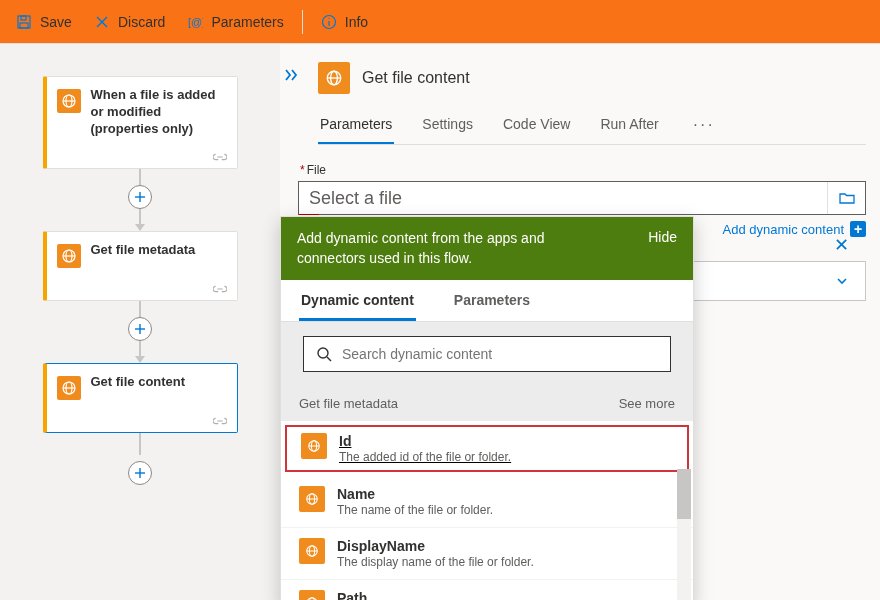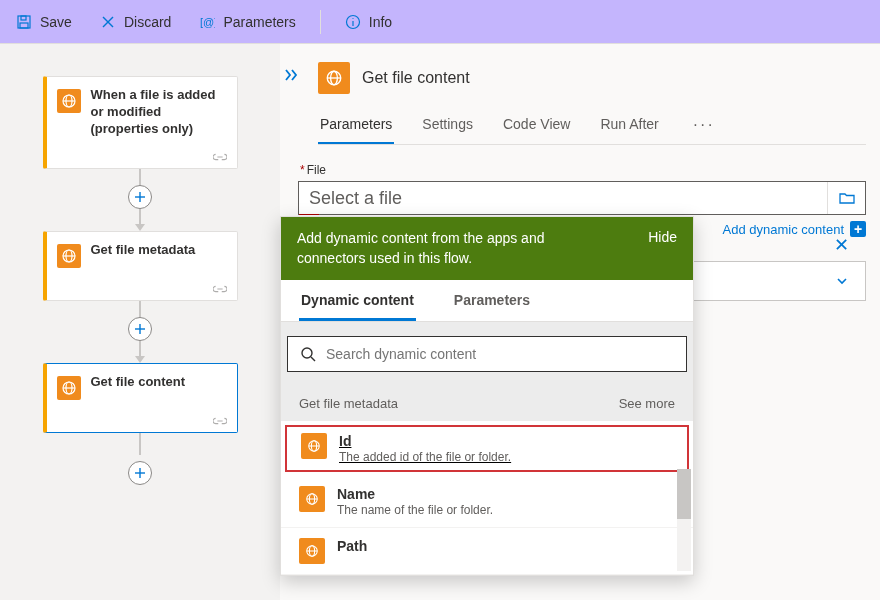--- a/index.html
+++ b/index.html
@@ -1,19 +1,19 @@
 <!DOCTYPE html>
 <html><head>
   <meta charset="utf-8">
   <style>
     * { margin: 0; padding: 0; box-sizing: border-box; font-family: "Segoe UI", -apple-system, sans-serif; }
     body { background: #faf9f8; width: 880px; height: 600px; overflow: hidden; position: relative; }
 
     
-    .toolbar { background: #c4b5fd; border-bottom: 1px solid #e1dfdd; height: 44px; display: flex; align-items: center; padding: 0 6px; gap: 8px; }
+    .toolbar { background: #f97316; border-bottom: 1px solid #e1dfdd; height: 44px; display: flex; align-items: center; padding: 0 6px; gap: 2px; }
     .toolbar-item { display: inline-flex; align-items: center; gap: 8px; padding: 6px 10px; font-size: 14px; color: #323130; cursor: pointer; border-radius: 2px; }
     .toolbar-divider { width: 1px; height: 24px; background: #e1dfdd; margin: 0 6px; }
 
     
     .canvas { position: absolute; left: 0; top: 44px; width: 280px; bottom: 0; background: #f3f2f1; padding: 32px 24px 12px; display: flex; flex-direction: column; align-items: center; }
     .flow-card { width: 195px; border: 1px solid #e1dfdd; background: #fff; border-radius: 2px; border-left: 4px solid #e1dfdd; margin: 0; position: relative; }
     .flow-card.active { border: 1px solid #0078d4; border-left: 4px solid #f6a400; }
     .flow-card.orange-accent { border-left: 4px solid #f6a400; }
     .flow-card-body { display: flex; align-items: flex-start; padding: 10px 12px 10px 10px; gap: 10px; min-height: 48px; }
     .flow-card-icon { width: 24px; height: 24px; background: #f08b1d; border-radius: 2px; display: flex; align-items: center; justify-content: center; color: #fff; flex-shrink: 0; margin-top: 2px; }
@@ -52,21 +52,21 @@
     .big-dropdown .close-x { position: absolute; right: 16px; top: -28px; color: #0078d4; font-size: 18px; cursor: pointer; }
 
     
     .dyn-popup { position: absolute; top: 216px; left: 280px; width: 414px; background: #fff; box-shadow: 0 6px 18px rgba(0,0,0,.2); z-index: 10; border: 1px solid #e1dfdd; }
     .dyn-header { background: #4d7c0f; color: #fff; padding: 12px 16px; display: flex; justify-content: space-between; align-items: flex-start; font-size: 14px; }
     .dyn-header-text { max-width: 300px; line-height: 1.4; }
     .dyn-hide { cursor: pointer; font-size: 14px; }
     .dyn-tabs { display: flex; border-bottom: 1px solid #e1dfdd; padding: 0 18px; gap: 36px; }
     .dyn-tab { padding: 12px 2px 10px; font-size: 14px; color: #605e5c; cursor: pointer; border-bottom: 3px solid transparent; font-weight: 600; }
     .dyn-tab.active { color: #323130; border-bottom-color: #0078d4; }
-    .dyn-search-wrap { padding: 14px 6px; background: #ececec; }
+    .dyn-search-wrap { padding: 14px 22px; background: #ececec; }
     .dyn-search { display: flex; align-items: center; border: 1px solid #323130; background: #fff; height: 36px; padding: 0 12px; gap: 10px; }
     .dyn-search input { border: none; outline: none; flex: 1; font-size: 14px; }
     .dyn-group-head { display: flex; justify-content: space-between; align-items: center; padding: 10px 18px; font-size: 13px; color: #605e5c; background: #ececec; }
     .dyn-seemore { color: #605e5c; cursor: pointer; font-size: 13px; }
     .dyn-list { max-height: 186px; overflow-y: auto; }
     .dyn-item { display: flex; gap: 12px; padding: 10px 18px; align-items: flex-start; border-bottom: 1px solid #f3f2f1; cursor: pointer; }
     .dyn-item.highlighted { outline: 2px solid #d13438; outline-offset: -4px; margin: 2px; border-bottom: none; text-decoration: underline; }
     .dyn-item-icon { width: 26px; height: 26px; background: #f08b1d; border-radius: 2px; display: flex; align-items: center; justify-content: center; color: #fff; flex-shrink: 0; }
     .dyn-item-title { font-size: 14px; font-weight: 600; color: #323130; }
     .dyn-item-desc { font-size: 12px; color: #605e5c; margin-top: 1px; }
@@ -291,20 +291,33 @@
     </div>
     <div class="dyn-item">
       <div class="dyn-item-icon">
           <svg width="14" height="14" viewBox="0 0 16 16" fill="none" stroke="#fff" stroke-width="1.2">
             <circle cx="8" cy="8" r="6"></circle>
             <ellipse cx="8" cy="8" rx="3" ry="6"></ellipse>
             <line x1="2" y1="8" x2="14" y2="8"></line>
           </svg>
         </div>
       <div>
+        <div class="dyn-item-title">DisplayName</div>
+        <div class="dyn-item-desc">The display name of the file or folder.</div>
+      </div>
+    </div>
+    <div class="dyn-item">
+      <div class="dyn-item-icon">
+          <svg width="14" height="14" viewBox="0 0 16 16" fill="none" stroke="#fff" stroke-width="1.2">
+            <circle cx="8" cy="8" r="6"></circle>
+            <ellipse cx="8" cy="8" rx="3" ry="6"></ellipse>
+            <line x1="2" y1="8" x2="14" y2="8"></line>
+          </svg>
+        </div>
+      <div>
         <div class="dyn-item-title">Path</div>
 
       </div>
     </div>
   </div>
   <div class="dyn-scrollbar">
       <div class="dyn-thumb"></div>
     </div>
 </div>
 

